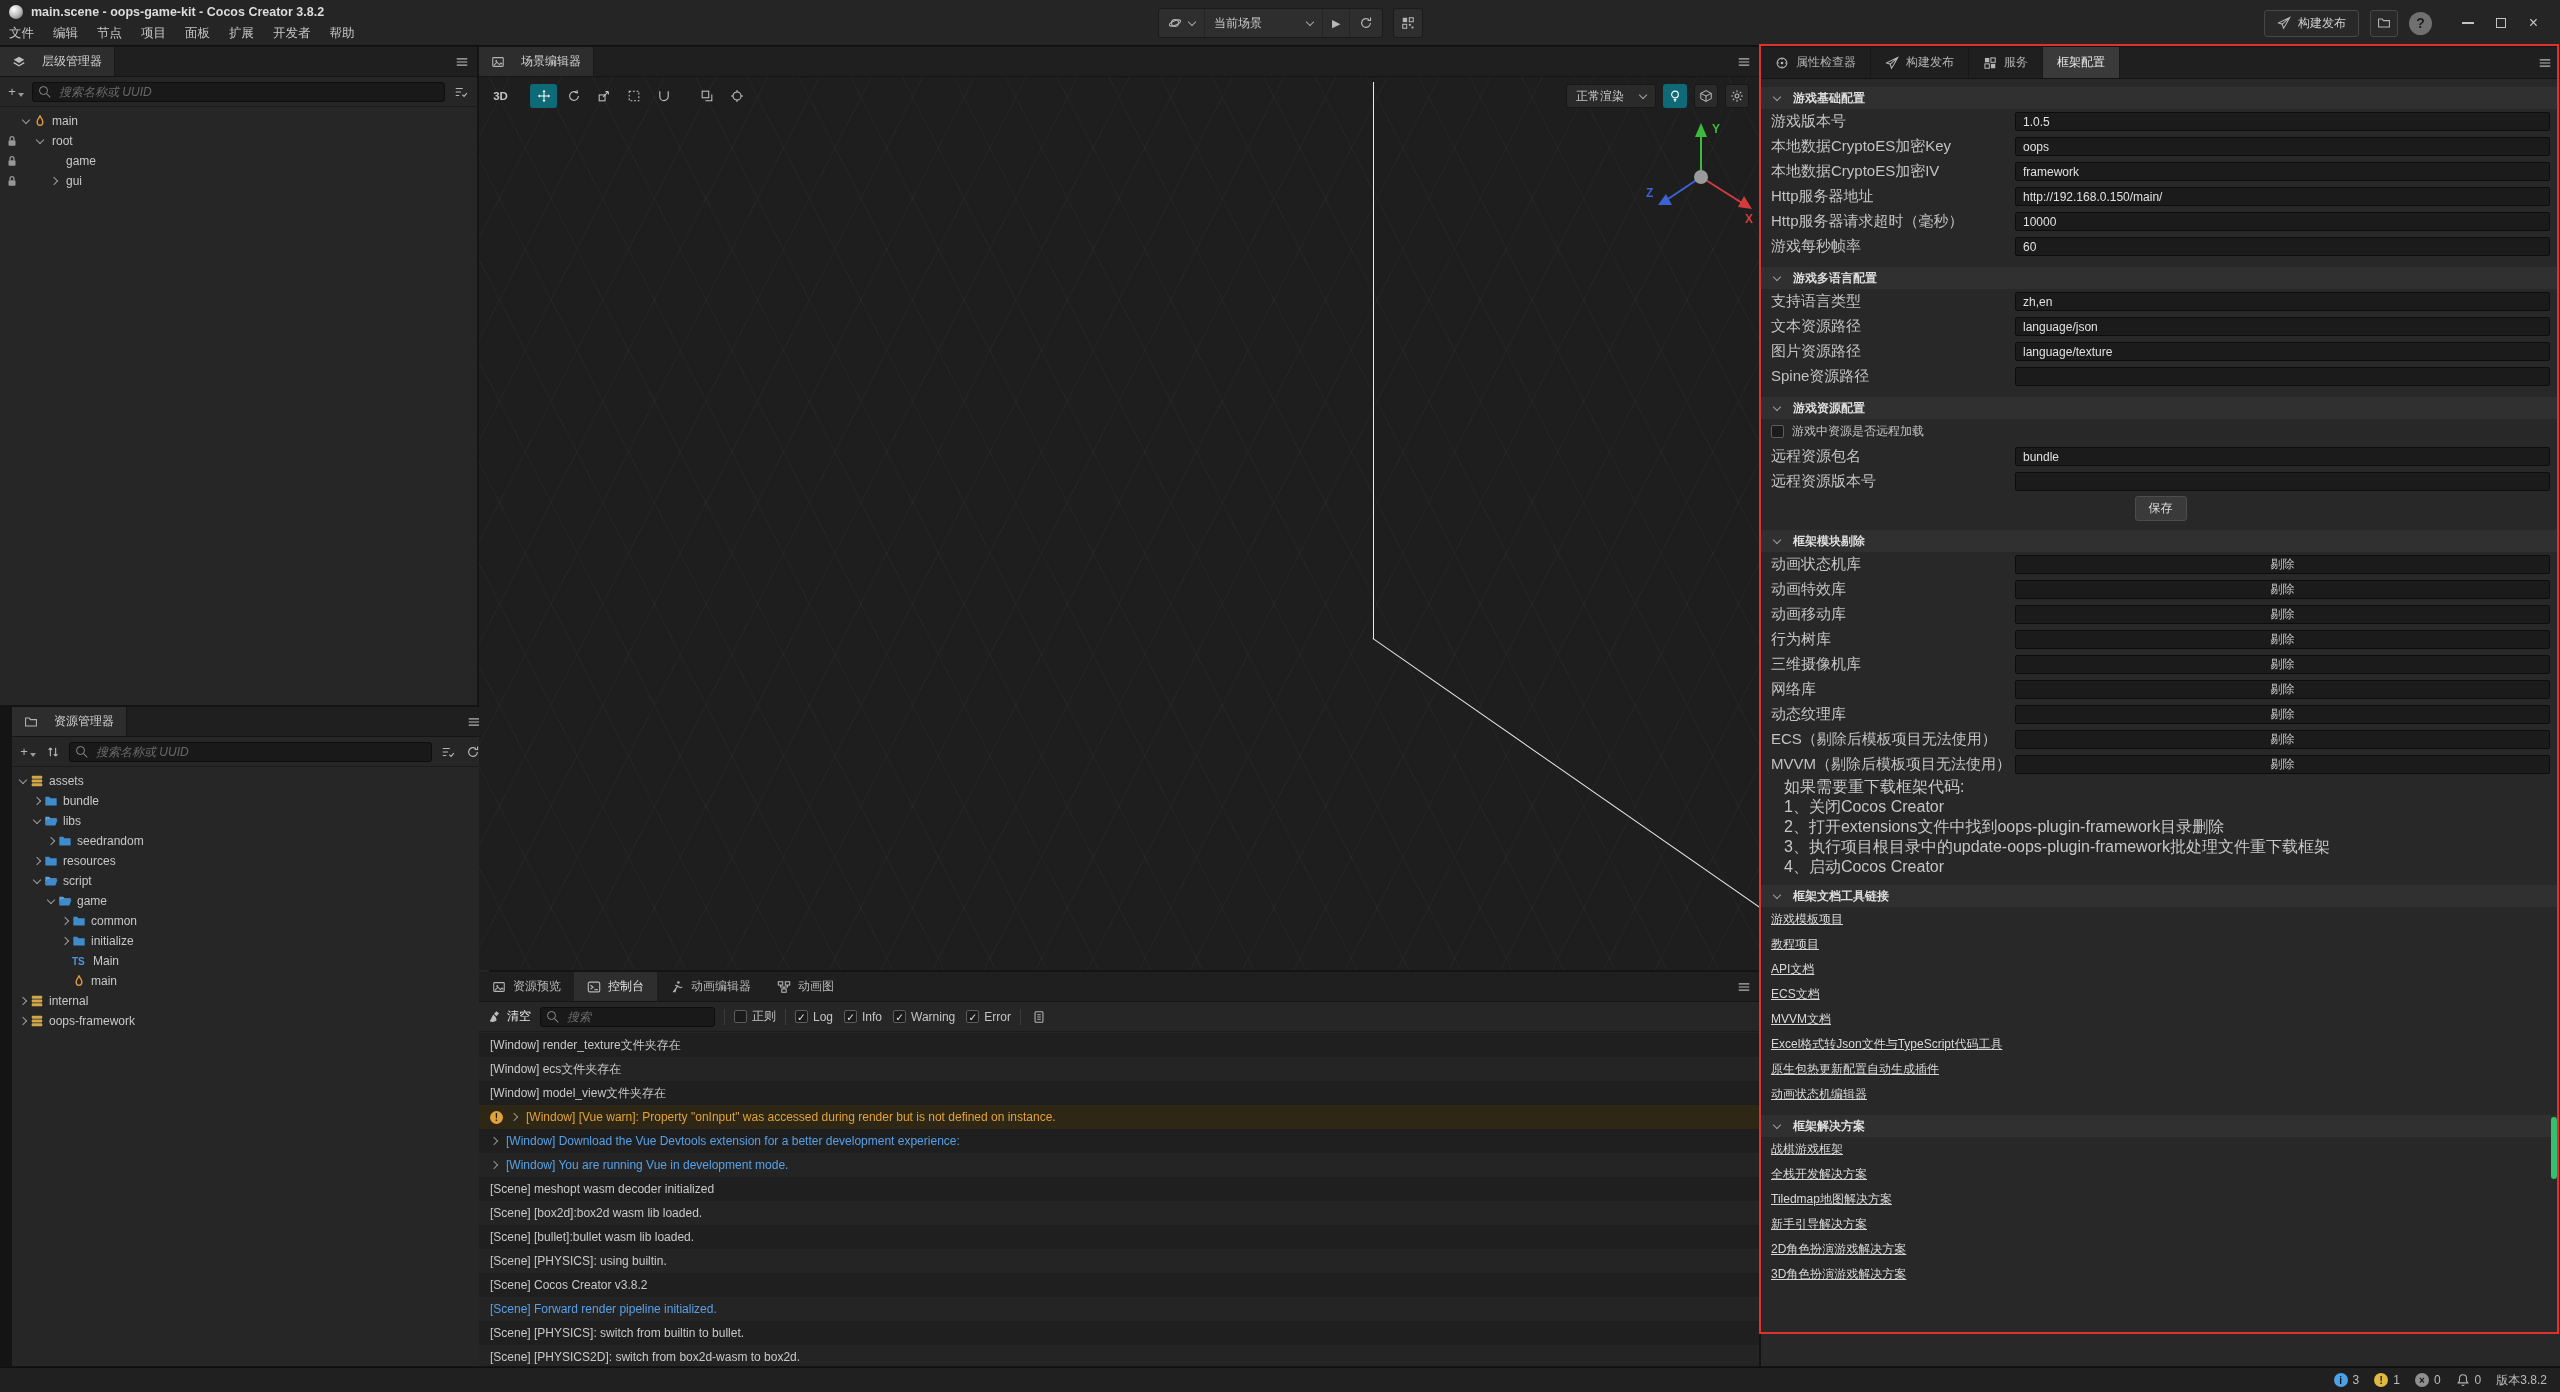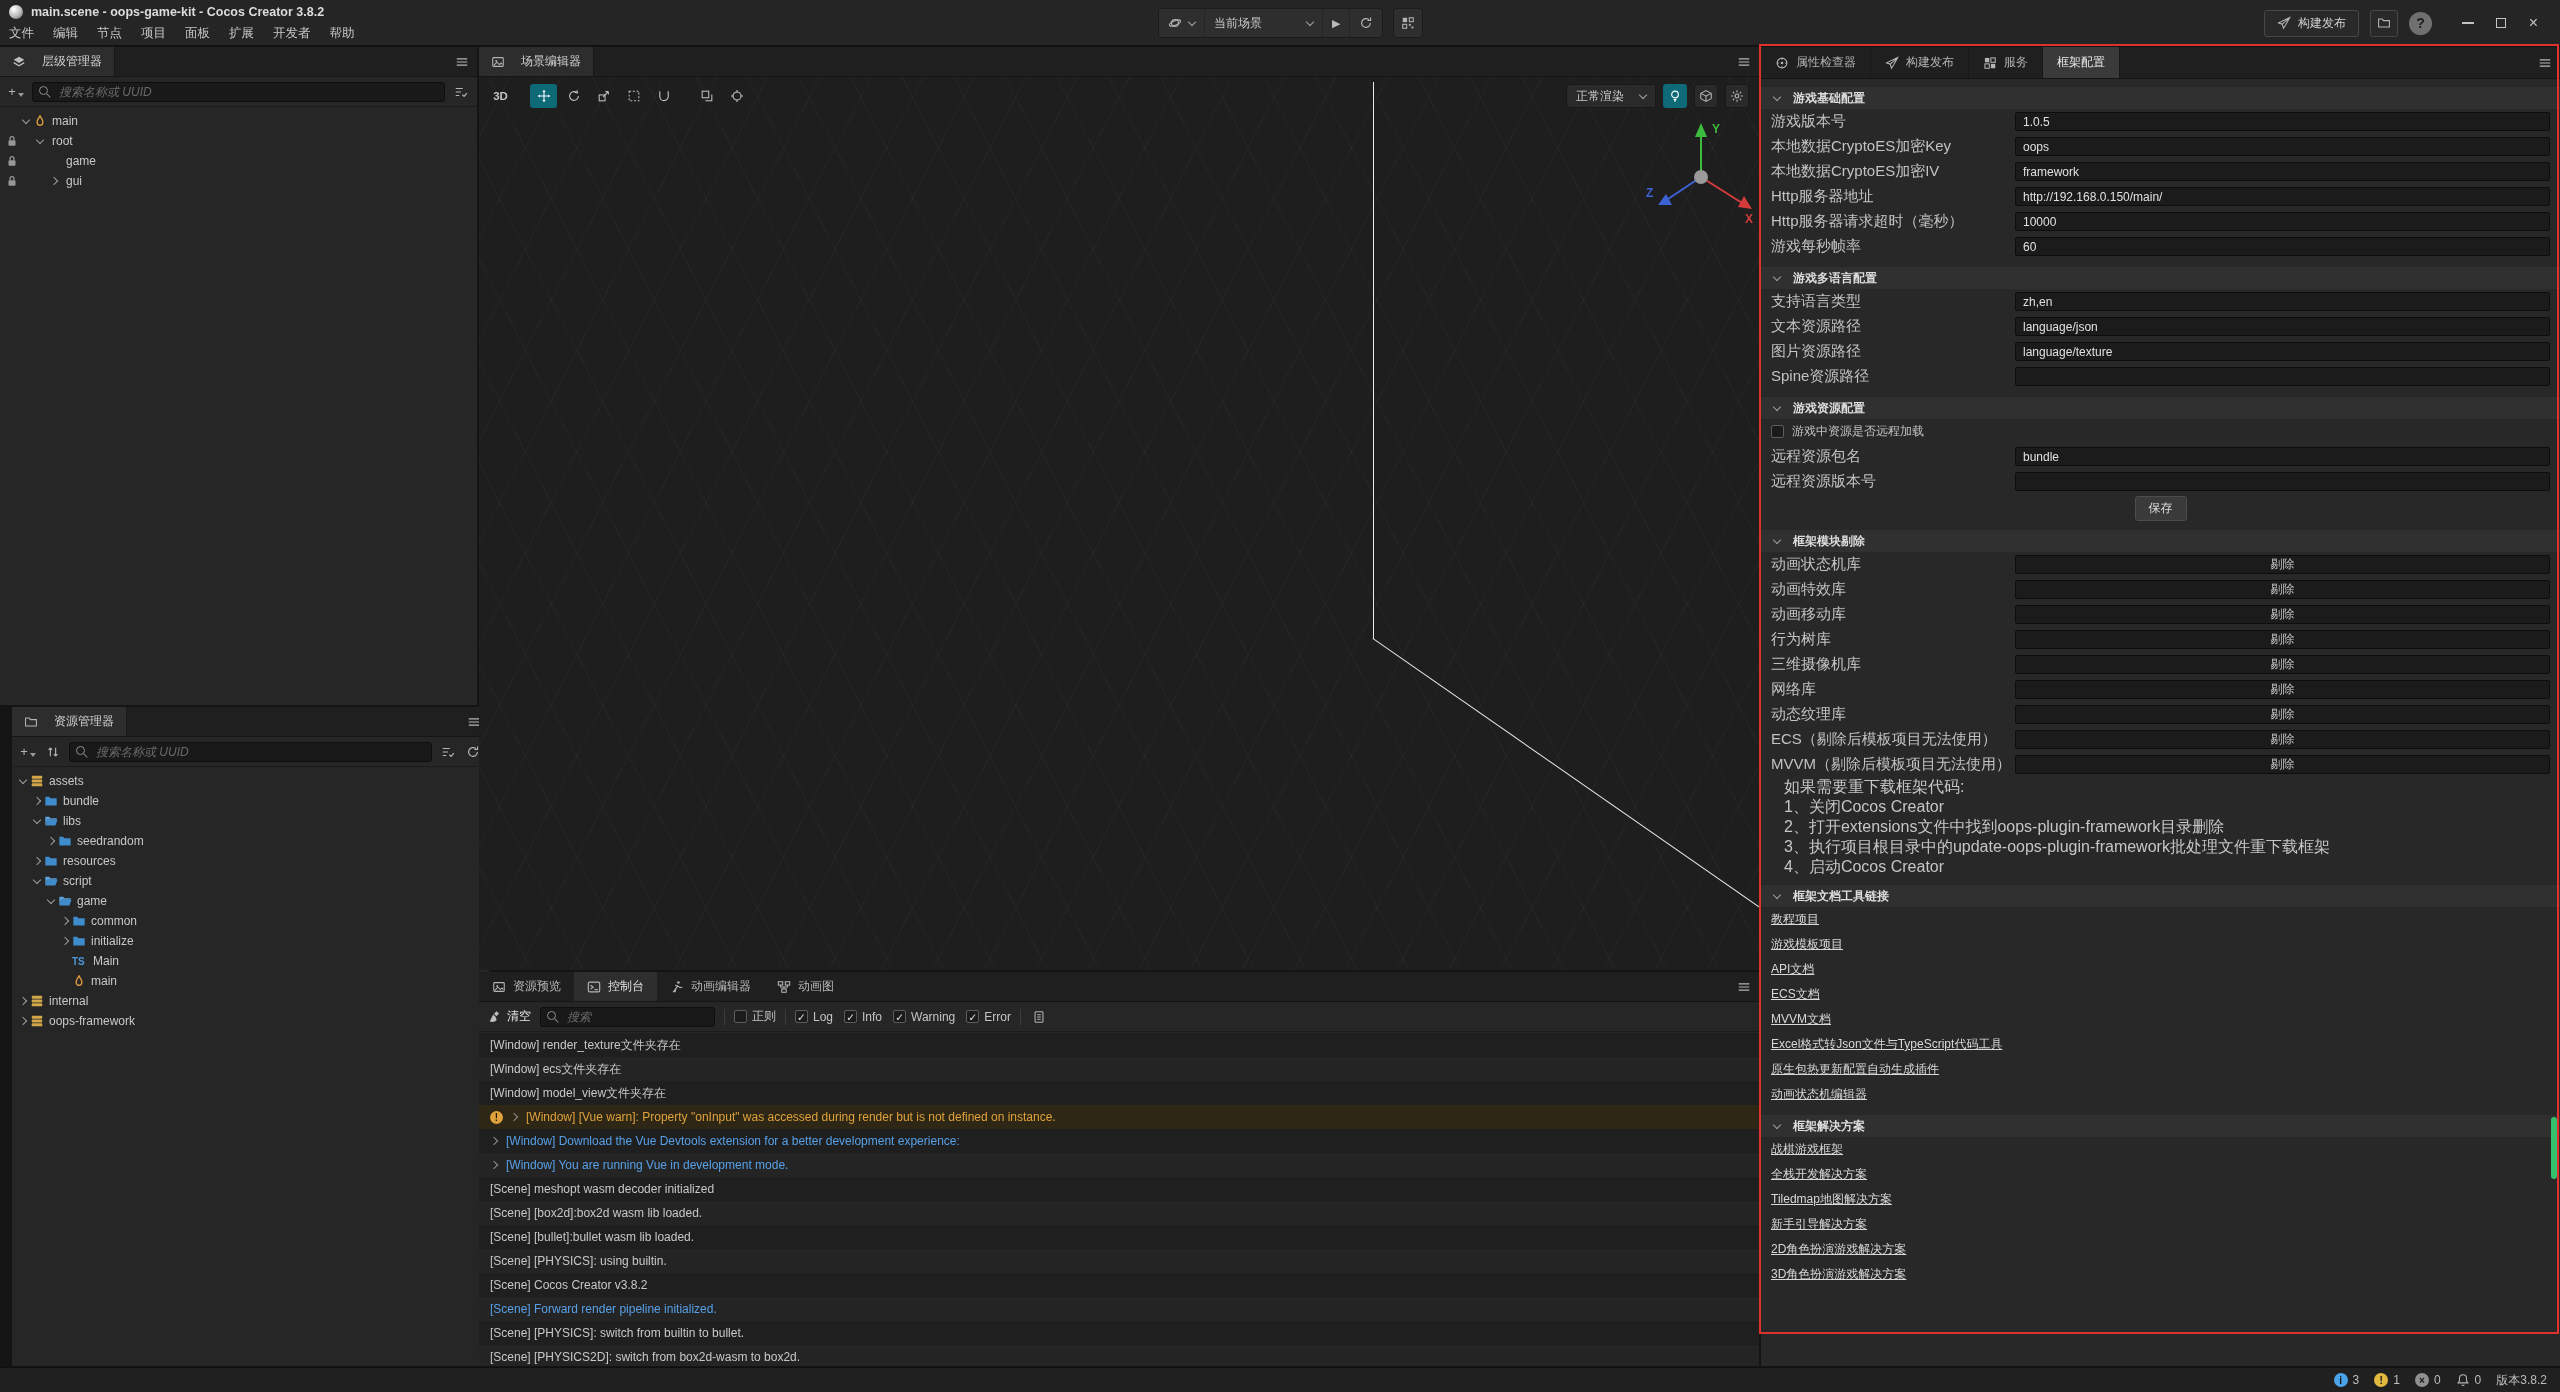--- a/index.html
+++ b/index.html
@@ -880,24 +880,24 @@
       <div class="note">如果需要重下载框架代码:</div>
       <div class="note">1、关闭Cocos Creator</div>
       <div class="note">2、打开extensions文件中找到oops-plugin-framework目录删除</div>
       <div class="note">3、执行项目根目录中的update-oops-plugin-framework批处理文件重下载框架</div>
       <div class="note">4、启动Cocos Creator</div>
       <div class="sect-h">
         <span class="chev down"></span>
         <span>框架文档工具链接</span>
       </div>
       <div class="linkrow">
+        <span class="plink">游戏模板项目</span>
+      </div>
+      <div class="linkrow">
         <span class="plink">教程项目</span>
-      </div>
-      <div class="linkrow">
-        <span class="plink">游戏模板项目</span>
       </div>
       <div class="linkrow">
         <span class="plink">API文档</span>
       </div>
       <div class="linkrow">
         <span class="plink">ECS文档</span>
       </div>
       <div class="linkrow">
         <span class="plink">MVVM文档</span>
       </div>

